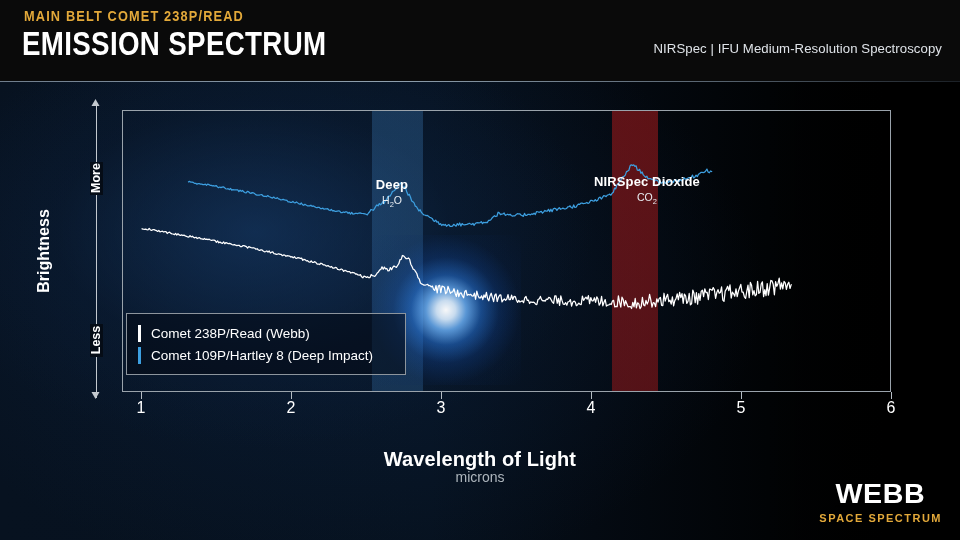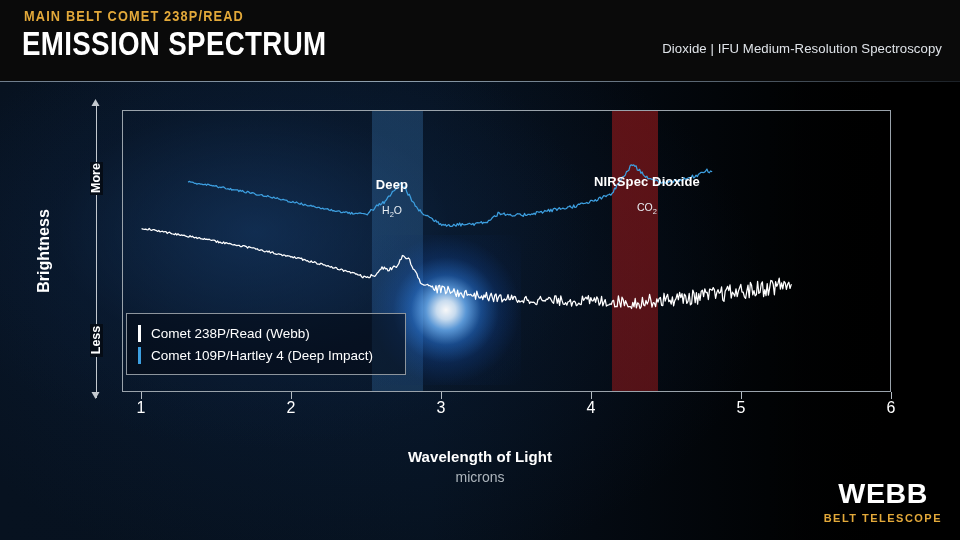--- a/index.html
+++ b/index.html
@@ -40,39 +40,39 @@
   #coma{position:absolute;left:248px;top:124px;width:150px;height:150px;pointer-events:none;
      background:radial-gradient(circle at 50% 50%,
         rgba(255,255,255,.97) 0%, rgba(216,236,255,.92) 9%,
         rgba(110,182,255,.80) 19%, rgba(40,120,225,.52) 33%,
         rgba(18,72,160,.30) 50%, rgba(10,40,95,.12) 70%, rgba(5,18,45,0) 100%);}
   #svgplot{position:absolute;left:0;top:0;}
 
   
   .mollabel{position:absolute;text-align:center;color:#ffffff;}
   .mollabel .nm{font-size:13px;font-weight:bold;letter-spacing:.01em;display:block;}
-  .mollabel .fm{font-size:10.5px;display:block;margin-top:12px;color:#e9eef3;}
+  .mollabel .fm{font-size:10.5px;display:block;margin-top:2px;color:#e9eef3;}
   .fm sub{font-size:7.5px;}
   #lbl-water{left:337px;top:177px;width:110px;}
   #lbl-co2{left:562px;top:174px;width:170px;}
 
   
   #legend{position:absolute;left:126px;top:313px;width:280px;height:62px;
      border:1px solid #8d959d;background:rgba(3,10,20,.55);box-sizing:border-box;}
   .legrow{display:flex;align-items:center;height:22px;margin-left:11px;}
   .legrow:first-child{margin-top:8px;}
   .swatch{width:3px;height:17px;margin-right:10px;flex:0 0 auto;}
   .legtext{font-size:13.5px;color:#ffffff;white-space:nowrap;}
 
   
   .xtick{position:absolute;top:392px;width:1px;height:7px;background:#b6bdc4;}
   .xlabel{position:absolute;top:399px;font-size:16px;color:#ffffff;
      transform:translateX(-50%);}
   #xtitle{position:absolute;left:0;top:448px;width:960px;text-align:center;
-     font-size:15px;font-weight:bold;color:#ffffff;letter-spacing:.005em;}
+     font-size:20px;font-weight:bold;color:#ffffff;letter-spacing:.005em;}
   #xsub{position:absolute;left:0;top:469px;width:960px;text-align:center;
      font-size:14px;color:#aeb6bd;}
 
   
   #ytitle{position:absolute;left:44px;top:251px;font-size:16px;font-weight:bold;color:#fff;
      transform:translate(-50%,-50%) rotate(-90deg);white-space:nowrap;}
   #yaxisline{position:absolute;left:96px;top:104px;width:1px;height:294px;background:#c3c9cf;}
   .yarrow{position:absolute;left:96px;width:0;height:0;transform:translateX(-4.5px);}
   #yarrow-up{top:99px;border-left:4.5px solid transparent;border-right:4.5px solid transparent;
      border-bottom:7px solid #c3c9cf;}
@@ -94,21 +94,21 @@
      display:block;margin-top:4px;}
 </style>
 </head>
 <body>
 
 <div id="stage">
 
   <div id="header">
     <div id="eyebrow">MAIN BELT COMET 238P/READ</div>
     <div id="maintitle">EMISSION SPECTRUM</div>
-    <div id="instrument">Dioxide | IFU Medium-Resolution Spectroscopy</div>
+    <div id="instrument">NIRSpec | IFU Medium-Resolution Spectroscopy</div>
   </div>
 
   <div id="bodybg">
     <div id="bgglow"></div>
   </div>
 
   <div id="ytitle">Brightness</div>
   <div id="yaxisline"></div>
   <div class="yarrow" id="yarrow-up"></div>
   <div class="yarrow" id="yarrow-down"></div>
@@ -138,31 +138,31 @@
     <span class="fm"><span>CO</span><sub>2</sub><span></span></span>
   </div>
 
   <div id="legend">
     <div class="legrow">
       <span class="swatch" style="background: rgb(255, 255, 255);"></span>
       <span class="legtext">Comet 238P/Read (Webb)</span>
     </div>
     <div class="legrow">
       <span class="swatch" style="background: rgb(61, 159, 224);"></span>
-      <span class="legtext">Comet 109P/Hartley 4 (Deep Impact)</span>
+      <span class="legtext">Comet 109P/Hartley 8 (Deep Impact)</span>
     </div>
   </div>
 
   <div id="xaxis"></div>
   <div id="xtitle">Wavelength of Light</div>
   <div id="xsub">microns</div>
 
   <div id="logo">
     <span class="w">WEBB</span>
-    <span class="st">BELT TELESCOPE</span>
+    <span class="st">SPACE SPECTRUM</span>
   </div>
 
 <div class="xtick" style="left: 141px;"></div>
     <div class="xlabel" style="left: 141px;">1</div>
     <div class="xtick" style="left: 291px;"></div>
     <div class="xlabel" style="left: 291px;">2</div>
     <div class="xtick" style="left: 441px;"></div>
     <div class="xlabel" style="left: 441px;">3</div>
     <div class="xtick" style="left: 591px;"></div>
     <div class="xlabel" style="left: 591px;">4</div>

